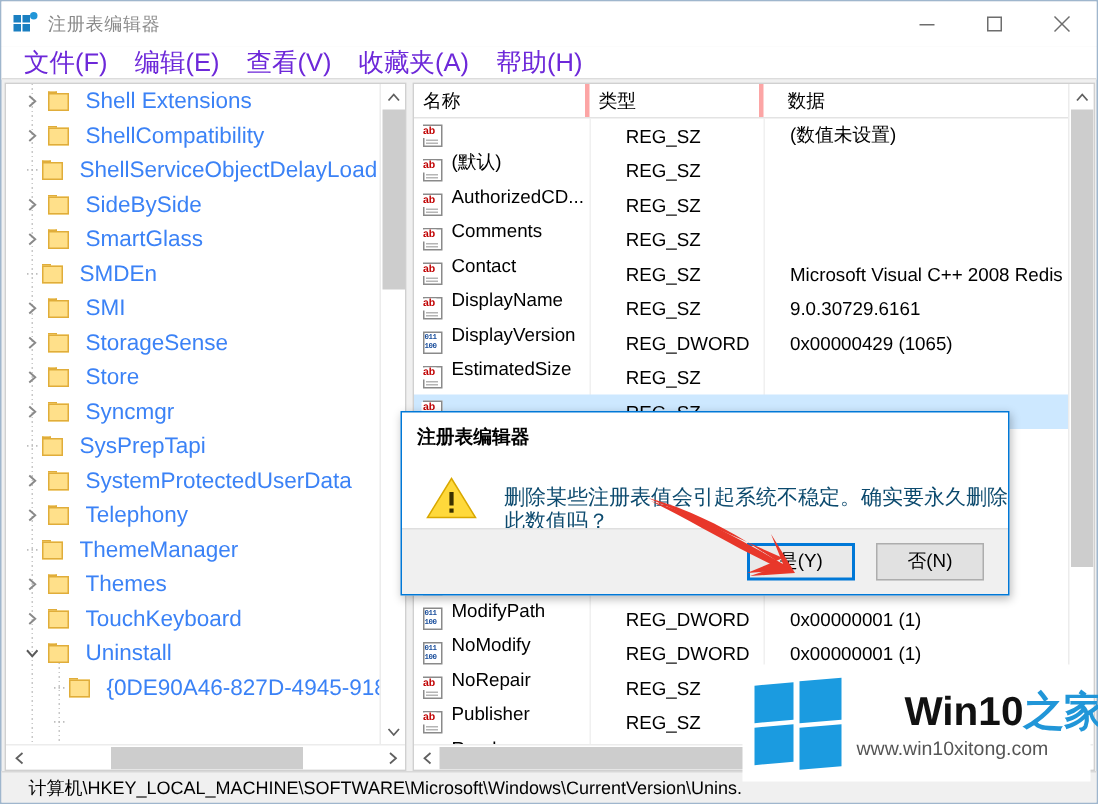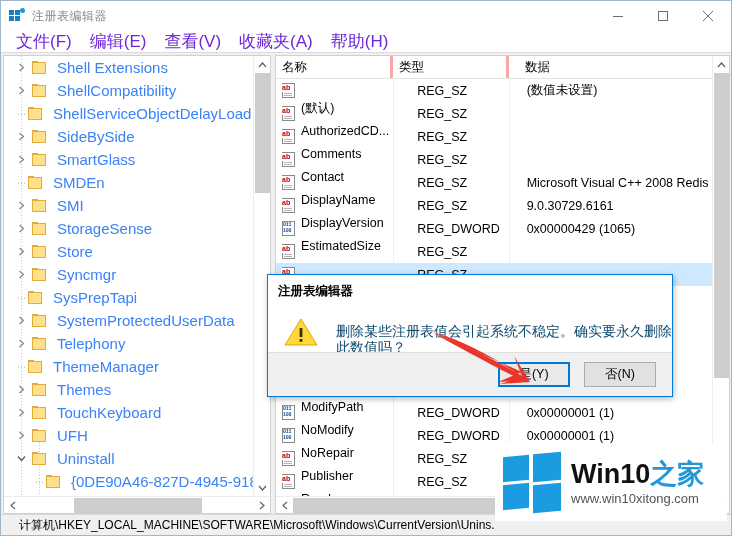--- a/index.html
+++ b/index.html
@@ -266,21 +266,21 @@
   }
   #wm-logo i {
     position: absolute; background: #1b9be0; display: block;
   }
   #wm-logo .q1 { left: 0;  top: 3px;  width: 26px; height: 25px; transform: skewY(-5deg); }
   #wm-logo .q2 { left: 30px; top: 0;  width: 28px; height: 28px; transform: skewY(-5deg); }
   #wm-logo .q3 { left: 0;  top: 31px; width: 26px; height: 25px; transform: skewY(-5deg); }
   #wm-logo .q4 { left: 30px; top: 31px; width: 28px; height: 28px; transform: skewY(-5deg); }
   #wm-text { margin-left: 10px; }
   #wm-line1 { font-size: 27px; font-weight: bold; line-height: 30px; white-space: nowrap; }
-  #wm-line1 .blk { color: #111; }
+  #wm-line1 .blk { color: #111; margin-left: 32px; }
   #wm-line1 .blu { color: #2196d8; }
   #wm-line2 { font-size: 13px; color: #555; margin-top: 2px; white-space: nowrap; }
 </style>
 </head>
 <body>
 
 <div id="app">
 
   <div id="titlebar">
     <div id="app-icon">
@@ -502,33 +502,20 @@
             <svg width="9" height="9" viewBox="0 0 9 9">
               <polyline points="2.5,1 6.5,4.5 2.5,8" fill="none" stroke="#8a8a8a" stroke-width="1.3"></polyline>
             </svg>
           </span>
           <span style="width: 4px; flex: 0 0 auto;"></span>
           <span class="folder">
             <span class="f-t"></span>
             <span class="f-b"></span>
           </span>
           <span class="tlabel">TouchKeyboard</span>
-        </div>
-        <div class="tnode indent1">
-          <span class="twist">
-            <svg width="9" height="9" viewBox="0 0 9 9">
-              <polyline points="2.5,1 6.5,4.5 2.5,8" fill="none" stroke="#8a8a8a" stroke-width="1.3"></polyline>
-            </svg>
-          </span>
-          <span style="width: 4px; flex: 0 0 auto;"></span>
-          <span class="folder">
-            <span class="f-t"></span>
-            <span class="f-b"></span>
-          </span>
-          <span class="tlabel">UFH</span>
         </div>
         <div class="tnode indent1">
           <span class="twist">
             <svg width="9" height="9" viewBox="0 0 9 9">
               <polyline points="1,2.5 4.5,6.5 8,2.5" fill="none" stroke="#5a5a5a" stroke-width="1.3"></polyline>
             </svg>
           </span>
           <span style="width: 4px; flex: 0 0 auto;"></span>
           <span class="folder">
             <span class="f-t"></span>

